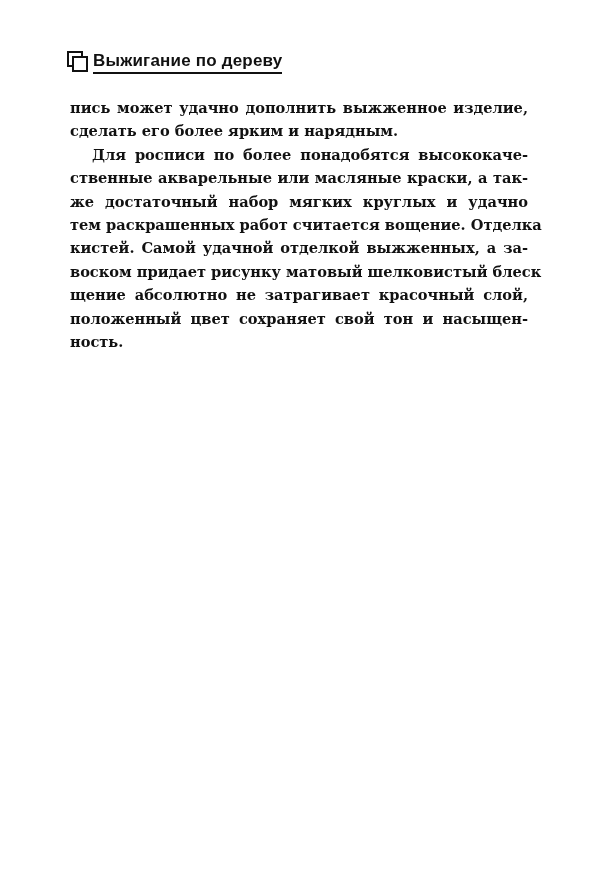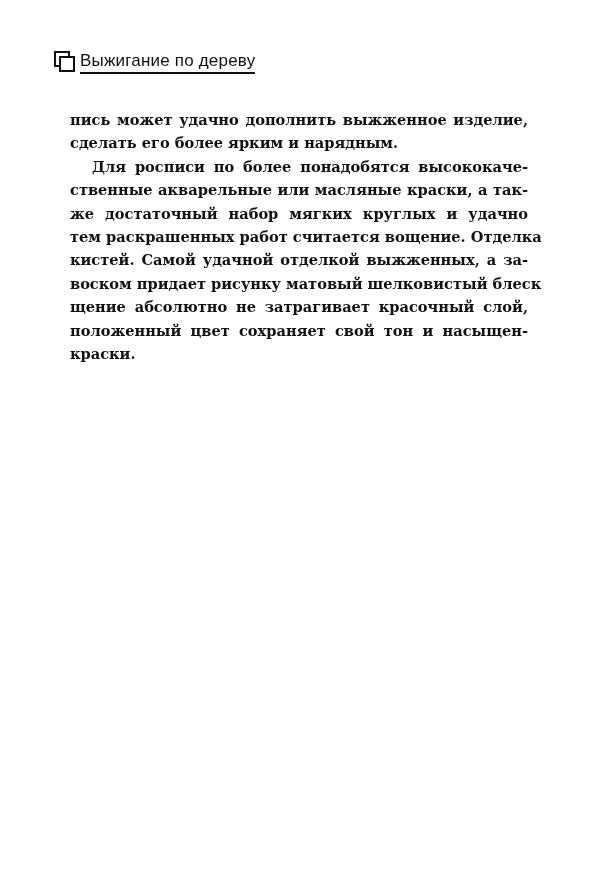--- a/index.html
+++ b/index.html
@@ -9,25 +9,26 @@
     }
     body {
       width: 600px;
       height: 886px;
       position: relative;
       overflow: hidden;
       color: #111111;
     }
     .running-head {
       position: absolute;
-      left: 54px;
+      left: 67px;
       top: 48px;
       display: flex;
       align-items: flex-end;
       height: 28px;
+      font-weight: bold;
     }
     .head-icon {
       position: relative;
       width: 22px;
       height: 22px;
       margin-right: 4px;
       margin-bottom: 3px;
     }
     .head-icon .sq {
       position: absolute;
@@ -46,21 +47,21 @@
       color: #111;
       border-bottom: 2px solid #111;
       line-height: 20px;
       padding-bottom: 1px;
       white-space: nowrap;
       margin-bottom: 2px;
     }
     .body-text {
       position: absolute;
       left: 70px;
-      top: 108px;
+      top: 96px;
       width: 458px;
       font-family: "DejaVu Serif", serif;
       font-weight: bold;
       font-size: 14.6px;
       line-height: 23.4px;
       color: #111;
     }
     .line {
       display: block;
       white-space: nowrap;
@@ -92,15 +93,15 @@
   </div>
   <div>
     <span class="line indent">Для росписи по более понадобятся высококаче-</span>
     <span class="line">ственные акварельные или масляные краски, а так-</span>
     <span class="line">же достаточный набор мягких круглых и удачно</span>
     <span class="line">тем раскрашенных работ считается вощение. Отделка</span>
     <span class="line">кистей. Самой удачной отделкой выжженных, а за-</span>
     <span class="line">воском придает рисунку матовый шелковистый блеск</span>
     <span class="line">щение абсолютно не затрагивает красочный слой,</span>
     <span class="line">положенный цвет сохраняет свой тон и насыщен-</span>
-    <span class="line last">краски.</span>
+    <span class="line last">ность.</span>
   </div>
 </div>
 
 </body></html>

